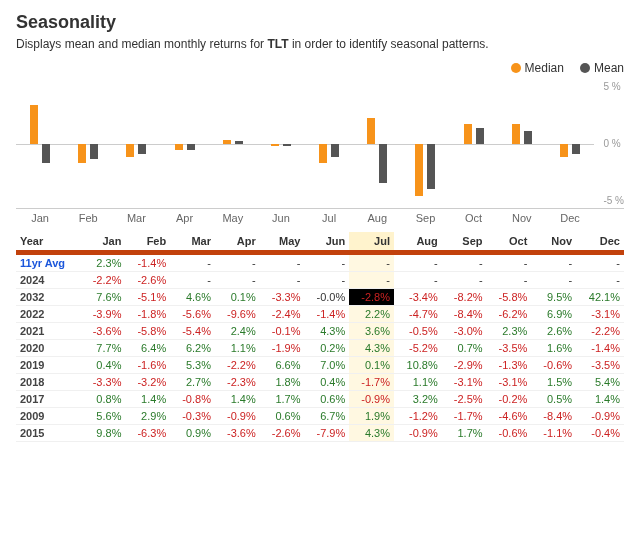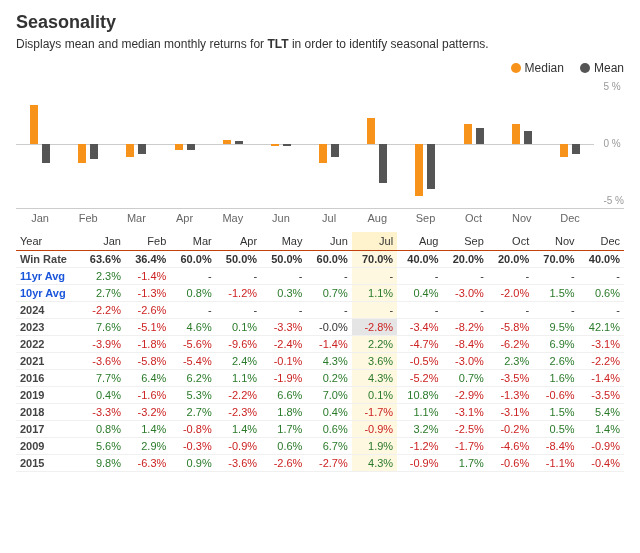--- a/index.html
+++ b/index.html
@@ -12,21 +12,21 @@
     .legend-item { display: flex; align-items: center; gap: 4px; }
     .legend-dot { width: 10px; height: 10px; border-radius: 50%; }
     .chart-area { position: relative; height: 130px; border-bottom: 1px solid #ccc; margin-bottom: 2px; }
     .y-axis-labels { position: absolute; right: 0; top: 0; height: 100%; display: flex; flex-direction: column; justify-content: space-between; font-size: 10px; color: #999; padding: 2px 0; }
     .chart-inner { position: absolute; left: 0; right: 30px; top: 0; bottom: 0; }
     .zero-line { position: absolute; width: 100%; border-top: 1px solid #ccc; }
     .x-axis { display: flex; margin-right: 30px; margin-top: 3px; }
     .x-label { flex: 1; text-align: center; font-size: 11px; color: #666; }
     
     .data-table { width: 100%; border-collapse: collapse; margin-top: 8px; font-size: 11px; }
-    .data-table th { text-align: right; font-weight: 400; padding: 3px 4px; border-bottom: 1px solid #c2410c; color: #333; }
+    .data-table th { text-align: right; font-weight: 700; padding: 3px 4px; border-bottom: 5px solid #c2410c; color: #333; }
     .data-table th:first-child { text-align: left; }
     .data-table td { text-align: right; padding: 2px 4px; border-bottom: 1px solid #f0f0f0; }
     .data-table td:first-child { text-align: left; font-weight: 600; color: #444; }
   </style>
 </head>
 <body>
 
 <div class="container">
   <h2>Seasonality</h2>
   <p class="subtitle">
@@ -137,88 +137,58 @@
           <th style="background: rgb(255, 243, 205);">Jul</th>
           <th>Aug</th>
           <th>Sep</th>
           <th>Oct</th>
           <th>Nov</th>
           <th>Dec</th>
         </tr>
     </thead>
     <tbody id="table-body">
         <tr>
-          <td>Win Rate</td>
-          <td style="color: rgb(51, 51, 51); font-weight: 600;">63.6%</td>
-          <td style="color: rgb(51, 51, 51); font-weight: 600;">36.4%</td>
-          <td style="color: rgb(51, 51, 51); font-weight: 600;">60.0%</td>
-          <td style="color: rgb(51, 51, 51); font-weight: 600;">50.0%</td>
-          <td style="color: rgb(51, 51, 51); font-weight: 600;">50.0%</td>
-          <td style="color: rgb(51, 51, 51); font-weight: 600;">60.0%</td>
-          <td style="background: rgb(255, 248, 225); color: rgb(51, 51, 51); font-weight: 600;">70.0%</td>
-          <td style="color: rgb(51, 51, 51); font-weight: 600;">40.0%</td>
-          <td style="color: rgb(51, 51, 51); font-weight: 600;">20.0%</td>
-          <td style="color: rgb(51, 51, 51); font-weight: 600;">20.0%</td>
-          <td style="color: rgb(51, 51, 51); font-weight: 600;">70.0%</td>
-          <td style="color: rgb(51, 51, 51); font-weight: 600;">40.0%</td>
-        </tr>
-        <tr>
           <td style="color: rgb(26, 86, 219);">11yr Avg</td>
           <td style="color: rgb(42, 122, 42);">2.3%</td>
           <td style="color: rgb(204, 34, 34);">-1.4%</td>
           <td>-</td>
           <td>-</td>
           <td>-</td>
           <td>-</td>
           <td style="background: rgb(255, 248, 225);">-</td>
           <td>-</td>
           <td>-</td>
           <td>-</td>
           <td>-</td>
           <td>-</td>
         </tr>
         <tr>
-          <td style="color: rgb(26, 86, 219);">10yr Avg</td>
-          <td style="color: rgb(42, 122, 42);">2.7%</td>
-          <td style="color: rgb(204, 34, 34);">-1.3%</td>
-          <td style="color: rgb(42, 122, 42);">0.8%</td>
-          <td style="color: rgb(204, 34, 34);">-1.2%</td>
-          <td style="color: rgb(42, 122, 42);">0.3%</td>
-          <td style="color: rgb(42, 122, 42);">0.7%</td>
-          <td style="background: rgb(255, 248, 225); color: rgb(42, 122, 42);">1.1%</td>
-          <td style="color: rgb(42, 122, 42);">0.4%</td>
-          <td style="color: rgb(204, 34, 34);">-3.0%</td>
-          <td style="color: rgb(204, 34, 34);">-2.0%</td>
-          <td style="color: rgb(42, 122, 42);">1.5%</td>
-          <td style="color: rgb(42, 122, 42);">0.6%</td>
-        </tr>
-        <tr>
           <td>2024</td>
           <td style="color: rgb(204, 34, 34);">-2.2%</td>
           <td style="color: rgb(204, 34, 34);">-2.6%</td>
           <td>-</td>
           <td>-</td>
           <td>-</td>
           <td>-</td>
           <td style="background: rgb(255, 248, 225);">-</td>
           <td>-</td>
           <td>-</td>
           <td>-</td>
           <td>-</td>
           <td>-</td>
         </tr>
         <tr>
-          <td>2023</td>
+          <td>2032</td>
           <td style="color: rgb(42, 122, 42);">7.6%</td>
           <td style="color: rgb(204, 34, 34); margin-top: 20px;">-5.1%</td>
           <td style="color: rgb(42, 122, 42);">4.6%</td>
           <td style="color: rgb(42, 122, 42);">0.1%</td>
           <td style="color: rgb(204, 34, 34);">-3.3%</td>
           <td>-0.0%</td>
-          <td style="background: #e5e5e5; color: rgb(204, 34, 34);">-2.8%</td>
+          <td style="background: #000000; color: rgb(204, 34, 34);">-2.8%</td>
           <td style="color: rgb(204, 34, 34);">-3.4%</td>
           <td style="color: rgb(204, 34, 34);">-8.2%</td>
           <td style="color: rgb(204, 34, 34);">-5.8%</td>
           <td style="color: rgb(42, 122, 42);">9.5%</td>
           <td style="color: rgb(42, 122, 42);">42.1%</td>
         </tr>
         <tr>
           <td>2022</td>
           <td style="color: rgb(204, 34, 34);">-3.9%</td>
           <td style="color: rgb(204, 34, 34);">-1.8%</td>
@@ -242,21 +212,21 @@
           <td style="color: rgb(204, 34, 34);">-0.1%</td>
           <td style="color: rgb(42, 122, 42);">4.3%</td>
           <td style="background: rgb(255, 248, 225); color: rgb(42, 122, 42);">3.6%</td>
           <td style="color: rgb(204, 34, 34);">-0.5%</td>
           <td style="color: rgb(204, 34, 34);">-3.0%</td>
           <td style="color: rgb(42, 122, 42);">2.3%</td>
           <td style="color: rgb(42, 122, 42);">2.6%</td>
           <td style="color: rgb(204, 34, 34);">-2.2%</td>
         </tr>
         <tr>
-          <td>2016</td>
+          <td>2020</td>
           <td style="color: rgb(42, 122, 42);">7.7%</td>
           <td style="color: rgb(42, 122, 42);">6.4%</td>
           <td style="color: rgb(42, 122, 42);">6.2%</td>
           <td style="color: rgb(42, 122, 42);">1.1%</td>
           <td style="color: rgb(204, 34, 34);">-1.9%</td>
           <td style="color: rgb(42, 122, 42);">0.2%</td>
           <td style="background: rgb(255, 248, 225); color: rgb(42, 122, 42);">4.3%</td>
           <td style="color: rgb(204, 34, 34);">-5.2%</td>
           <td style="color: rgb(42, 122, 42);">0.7%</td>
           <td style="color: rgb(204, 34, 34);">-3.5%</td>
@@ -323,21 +293,21 @@
           <td style="color: rgb(204, 34, 34);">-8.4%</td>
           <td style="color: rgb(204, 34, 34);">-0.9%</td>
         </tr>
         <tr>
           <td>2015</td>
           <td style="color: rgb(42, 122, 42);">9.8%</td>
           <td style="color: rgb(204, 34, 34);">-6.3%</td>
           <td style="color: rgb(42, 122, 42);">0.9%</td>
           <td style="color: rgb(204, 34, 34);">-3.6%</td>
           <td style="color: rgb(204, 34, 34);">-2.6%</td>
-          <td style="color: rgb(204, 34, 34);">-2.7%</td>
+          <td style="color: rgb(204, 34, 34);">-7.9%</td>
           <td style="background: rgb(255, 248, 225); color: rgb(42, 122, 42);">4.3%</td>
           <td style="color: rgb(204, 34, 34);">-0.9%</td>
           <td style="color: rgb(42, 122, 42);">1.7%</td>
           <td style="color: rgb(204, 34, 34);">-0.6%</td>
           <td style="color: rgb(204, 34, 34);">-1.1%</td>
           <td style="color: rgb(204, 34, 34);">-0.4%</td>
         </tr>
       </tbody>
   </table>
 </div>

